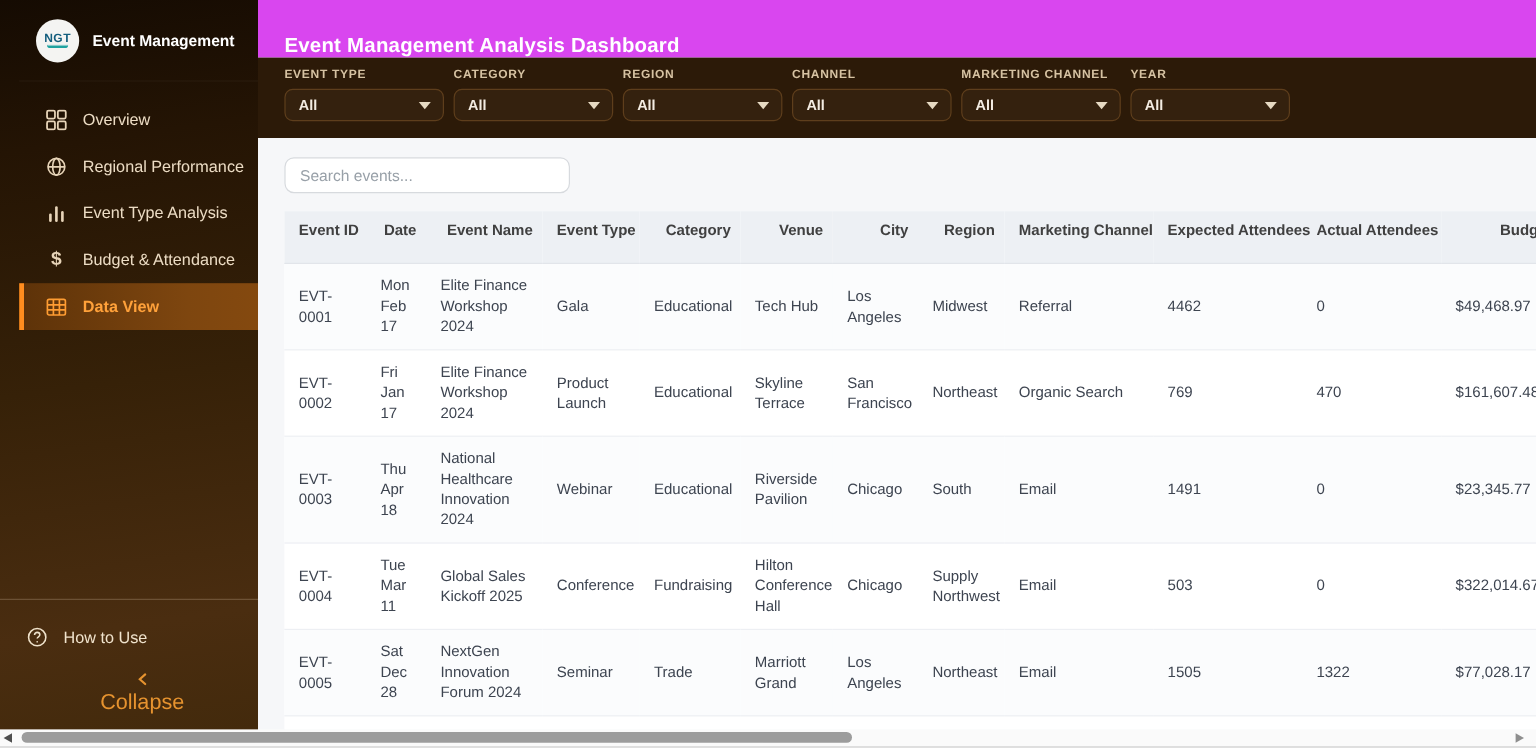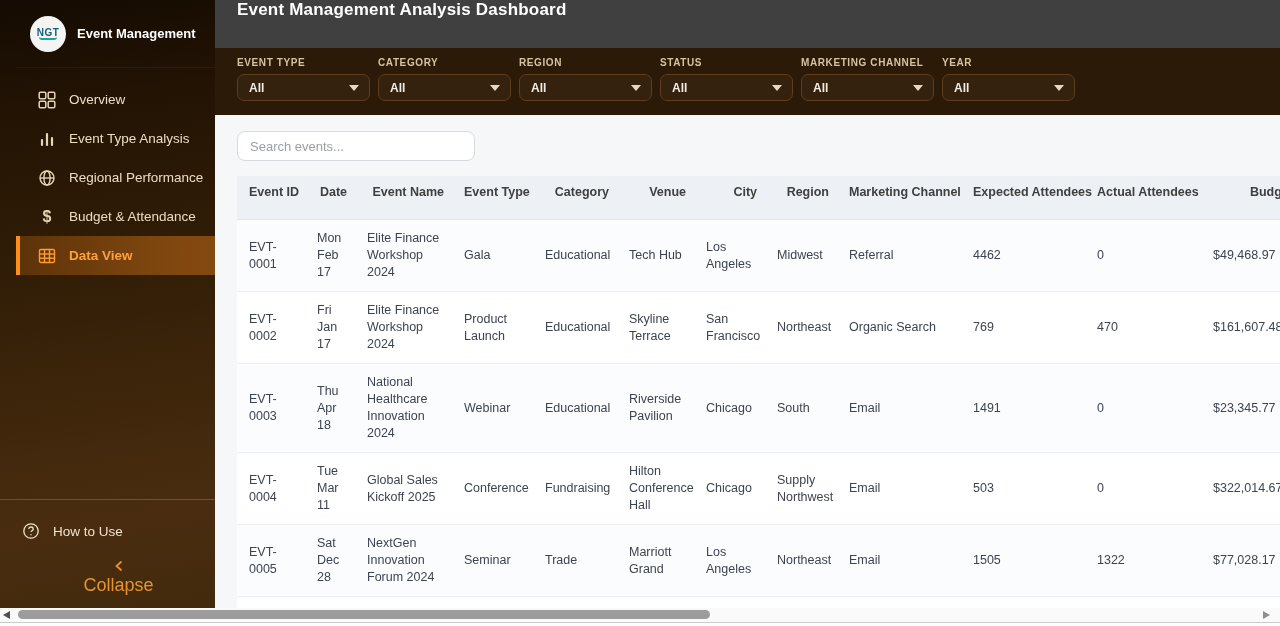--- a/index.html
+++ b/index.html
@@ -29,21 +29,21 @@
     padding:14px 0 12px 0;margin-top:13px; }
   .help-item { display:flex; align-items:center; gap:13px; padding-left:22px; color:#f0e3cd;
     font-size:13.5px; height:34px; cursor:pointer; }
   .help-item .icn { width:18px; height:18px; color:#efe2cb; }
   .collapse-item { display:flex; align-items:center; gap:7px; padding-left:22px; margin-top:8px;
     color:#e6932f; font-size:18px; cursor:pointer;flex-direction:column; }
   .collapse-item .icn { width:12px; height:12px; color:#e6932f; }
 
   
   .main { position:absolute; left:215px; top:0; width:1065px; height:608px; }
-  .titlebar { height:48px; background:#404040; display:flex; align-items:flex-start; padding-left:22px; }
+  .titlebar { height:48px; background:#d946ef; display:flex; align-items:flex-end; padding-left:22px; }
   .page-title { color:#ffffff; font-size:17px; font-weight:700; letter-spacing:.2px; }
   .filterbar { height:67px; background:#2c1a08; display:flex; gap:13px; padding:9px 0 0 22px; }
   .filter-group { width:128px; }
   .filter-label { font-size:10px; font-weight:700; color:#d6c2a2; letter-spacing:.6px; margin-bottom:6px; }
   .filter-box { width:133px; height:27px; background:#34210e; border:1px solid #5e3e1c; border-radius:7px;
     display:flex; align-items:center; justify-content:space-between; padding:0 10px 0 11px; cursor:pointer; }
   .filter-value { font-size:12px; font-weight:700; color:#f3ece2; }
   .caret { width:0; height:0; border-left:5px solid transparent; border-right:5px solid transparent;
     border-top:6px solid #e6d9c2; }
 
@@ -91,37 +91,37 @@
             <rect x="1.2" y="1.2" width="6.6" height="6.6" rx="1.2"></rect>
               <rect x="10.2" y="1.2" width="6.6" height="6.6" rx="1.2"></rect>
             <rect x="1.2" y="10.2" width="6.6" height="6.6" rx="1.2"></rect>
               <rect x="10.2" y="10.2" width="6.6" height="6.6" rx="1.2"></rect>
           </svg>
           </span>
         <span>Overview</span>
       </div>
       <div class="nav-item">
         <span class="icn">
+          <svg width="18" height="18" viewBox="0 0 18 18" fill="none" stroke="currentColor" stroke-width="1.4">
+            <circle cx="9" cy="9" r="7"></circle>
+              <ellipse cx="9" cy="9" rx="3.1" ry="7"></ellipse>
+              <line x1="2" y1="9" x2="16" y2="9"></line>
+          </svg>
+          </span>
+        <span>Regional Performance</span>
+      </div>
+      <div class="nav-item">
+        <span class="icn">
           <svg width="18" height="18" viewBox="0 0 18 18" stroke="currentColor" stroke-width="2.2" stroke-linecap="round">
             <line x1="4" y1="15" x2="4" y2="10"></line>
               <line x1="9" y1="15" x2="9" y2="4"></line>
               <line x1="14" y1="15" x2="14" y2="8"></line>
           </svg>
           </span>
         <span>Event Type Analysis</span>
-      </div>
-      <div class="nav-item">
-        <span class="icn">
-          <svg width="18" height="18" viewBox="0 0 18 18" fill="none" stroke="currentColor" stroke-width="1.4">
-            <circle cx="9" cy="9" r="7"></circle>
-              <ellipse cx="9" cy="9" rx="3.1" ry="7"></ellipse>
-              <line x1="2" y1="9" x2="16" y2="9"></line>
-          </svg>
-          </span>
-        <span>Regional Performance</span>
       </div>
       <div class="nav-item">
         <span class="icn dollar-glyph">$</span>
         <span>Budget &amp; Attendance</span>
       </div>
       <div class="nav-item active">
         <span class="icn">
           <svg width="18" height="18" viewBox="0 0 18 18" fill="none" stroke="currentColor" stroke-width="1.4">
             <rect x="1.5" y="2.5" width="15" height="13" rx="1.4"></rect>
             <line x1="1.5" y1="7" x2="16.5" y2="7"></line>
@@ -175,21 +175,21 @@
         </div>
       </div>
       <div class="filter-group">
         <div class="filter-label">REGION</div>
         <div class="filter-box">
           <span class="filter-value">All</span>
           <span class="caret"></span>
         </div>
       </div>
       <div class="filter-group">
-        <div class="filter-label">STATUS</div>
+        <div class="filter-label">CHANNEL</div>
         <div class="filter-box">
           <span class="filter-value">All</span>
           <span class="caret"></span>
         </div>
       </div>
       <div class="filter-group">
         <div class="filter-label">MARKETING CHANNEL</div>
         <div class="filter-box">
           <span class="filter-value">All</span>
           <span class="caret"></span>

